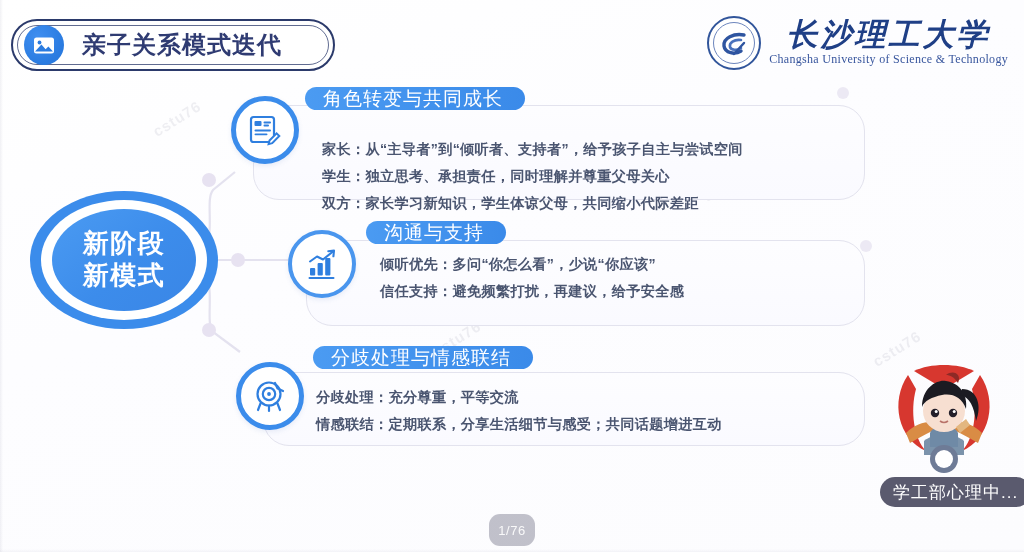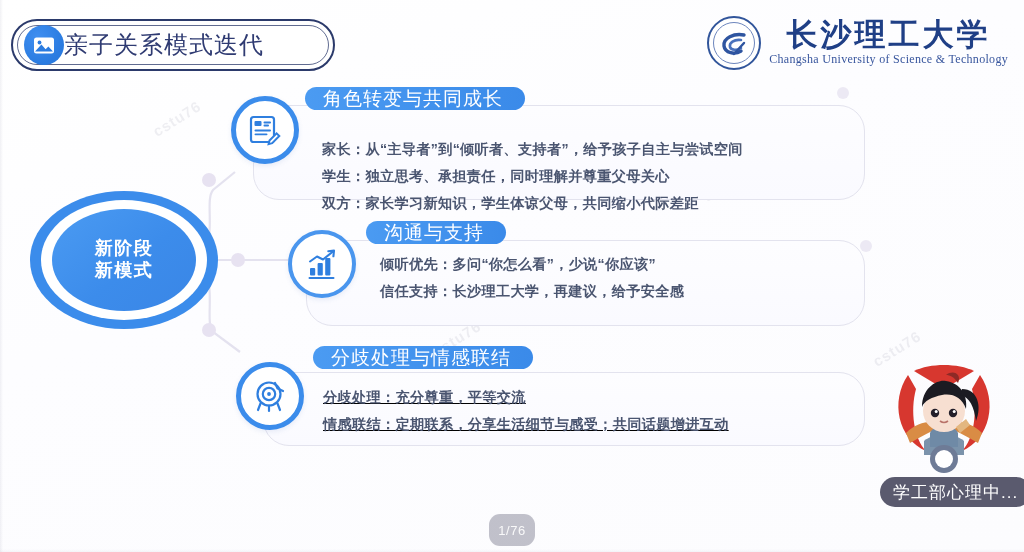--- a/index.html
+++ b/index.html
@@ -41,21 +41,22 @@
   .title-icon-circle {
     position: relative; z-index: 2;
     margin-left: 11px;
     width: 40px; height: 40px; border-radius: 50%;
     background: radial-gradient(circle at 35% 30%, #3f8ef0, #2a7be0 70%);
     display: flex; align-items: center; justify-content: center;
     flex: 0 0 auto;
   }
   .title-text {
     position: relative; z-index: 2;
-    font-size: 24px; font-weight: normal;
+    margin-left: 18px;
+    font-size: 24px; font-weight: bold;
     color: #2f3b72; letter-spacing: 1px;
     white-space: nowrap;
   }
 
   
   .logo-wrap {
     position: absolute; right: 16px; top: 16px;
     display: flex; align-items: center; gap: 8px;
   }
   .logo-seal {
@@ -67,21 +68,21 @@
   .logo-seal::before{
     content:""; position:absolute; left:4px; top:4px; right:4px; bottom:4px;
     border:1px solid #6d86bd; border-radius:50%;
   }
   .logo-seal .swirl{
     position:absolute; left:50%; top:52%; transform:translate(-50%,-50%);
   }
   .logo-words { display: flex; flex-direction: column; align-items: center; }
   .logo-cn {
     font-family: "Liberation Serif","DejaVu Serif",serif;
-    font-size: 31px; font-weight: bold; 
+    font-size: 31px; font-weight: bold; font-style: italic;
     color: #1f3f86; letter-spacing: 3px; line-height: 1.06;
     white-space: nowrap;
   }
   .logo-en {
     font-family: "Liberation Serif","DejaVu Serif",serif;
     font-size: 12px; color: #37559d; letter-spacing: .3px;
     white-space: nowrap; margin-top: 1px;
   }
 
   
@@ -100,21 +101,21 @@
     background: #ffffff;
   }
   .hub-inner {
     position: absolute; left: 22px; top: 18px; right: 22px; bottom: 18px;
     border-radius: 50%;
     background: linear-gradient(140deg,#4b9bf2 0%,#3c8ceb 55%,#3a86e6 100%);
     display: flex; flex-direction: column;
     align-items: center; justify-content: center;
   }
   .hub-line {
-    color: #ffffff; font-size: 18px; font-weight: bold;
+    color: #ffffff; font-size: 26px; font-weight: bold;
     letter-spacing: 1.5px; line-height: 1.22;
     white-space: nowrap;
   }
 
   
   .connectors { position: absolute; left: 0; top: 0; width: 1024px; height: 552px; }
 
   
   .card {
     position: absolute;
@@ -138,21 +139,21 @@
     padding: 0 22px 0 18px;
     white-space: nowrap;
   }
   .badge-1 { left: 305px; top: 87px; }
   .badge-2 { left: 366px; top: 221px; }
   .badge-3 { left: 313px; top: 346px; }
 
   .lines { position: absolute; }
   .lines-1 { left: 322px; top: 116px; margin-top: 20px; }
   .lines-2 { left: 380px; top: 251px; }
-  .lines-3 { left: 323px; top: 384px; text-decoration: underline; }
+  .lines-3 { left: 316px; top: 384px; }
   .line {
     font-size: 14.2px; font-weight: bold;
     color: #4a5570; line-height: 27px;
     white-space: nowrap;
     letter-spacing: .3px;
   }
 
   
   .icon-bubble {
     position: absolute;
@@ -290,21 +291,21 @@
       <rect x="6.5" y="16.5" width="16.5" height="1.9" rx=".95" fill="#2f7fdf"></rect>
       <rect x="6.5" y="20.4" width="13" height="1.9" rx=".95" fill="#2f7fdf"></rect>
       <path d="M21.5 27.5 L28.6 20.3 L31.3 23 L24.2 30.2 L20.6 31.2 Z" fill="#ffffff" stroke="#2f7fdf" stroke-width="2"></path>
     </svg>
   </div>
 
   <div class="card card-2"></div>
   <div class="badge badge-2">沟通与支持</div>
   <div class="lines lines-2">
     <div class="line">倾听优先：多问“你怎么看”，少说“你应该”</div>
-    <div class="line">信任支持：长沙理工大学，再建议，给予安全感</div>
+    <div class="line">信任支持：避免频繁打扰，再建议，给予安全感</div>
   </div>
   <div class="icon-bubble thin bub-2">
     <svg width="32" height="32" viewBox="0 0 32 32" aria-hidden="true">
       <rect x="4" y="20" width="5.2" height="7.5" rx="1" fill="#2f7fdf"></rect>
       <rect x="11.6" y="15" width="5.2" height="12.5" rx="1" fill="#2f7fdf"></rect>
       <rect x="19.2" y="10" width="5.2" height="17.5" rx="1" fill="#2f7fdf"></rect>
       <path d="M4 13.5 L11 8.5 L17 11.5 L27 3.5" fill="none" stroke="#2f7fdf" stroke-width="2.1" stroke-linecap="round" stroke-linejoin="round"></path>
       <path d="M22.3 3.2 L28 2.6 L27.4 8.3" fill="none" stroke="#2f7fdf" stroke-width="2.1" stroke-linecap="round" stroke-linejoin="round"></path>
       <rect x="2.5" y="29" width="26" height="2" rx="1" fill="#2f7fdf"></rect>
     </svg>

